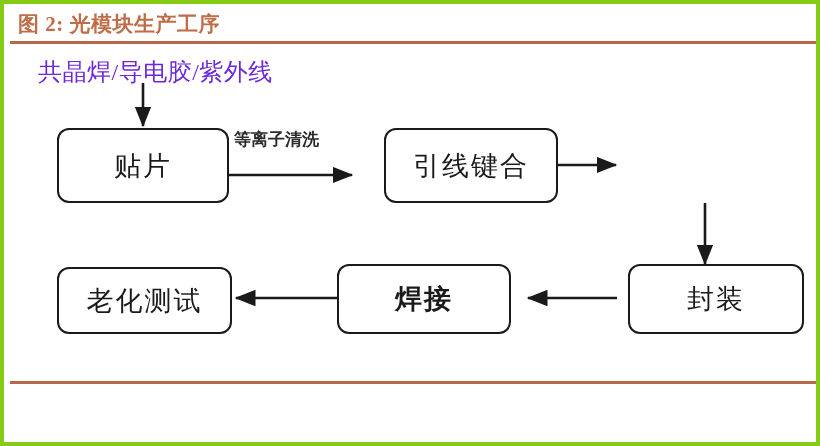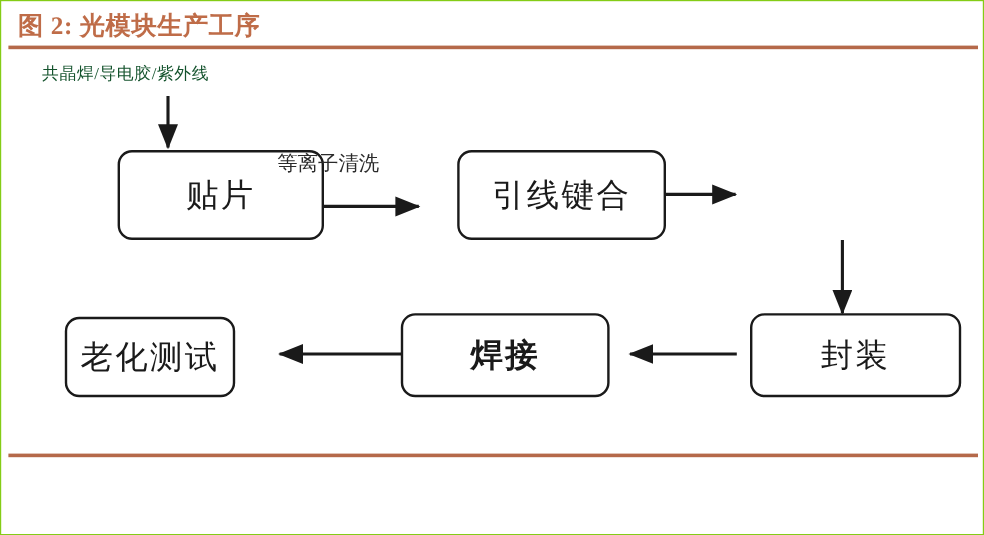--- a/index.html
+++ b/index.html
@@ -8,21 +8,21 @@
     background: #ffffff;
   }
   body {
     font-family: "Liberation Serif", "DejaVu Serif", serif;
   }
   #page {
     position: relative;
     width: 820px;
     height: 446px;
     background: #ffffff;
-    border: 1px solid #84cc16;
+    border: 4px solid #84cc16;
     box-sizing: border-box;
     overflow: hidden;
   }
 
   
   .fig-title {
     position: absolute;
     left: 14px;
     top: 6px;
     font-size: 21px;
@@ -91,25 +91,26 @@
     font-family: "Liberation Serif", "DejaVu Serif", serif;
     z-index: 2;
   }
   .edge-label {
     position: absolute;
     color: #2a2a2a;
     font-size: 17px;
     white-space: nowrap;
     font-family: "Liberation Serif", "DejaVu Serif", serif;
     z-index: 3;
+    font-weight: bold;
   }
   .input-label {
     position: absolute;
-    color: #14532d;
-    font-size: 14px;
+    color: #6d28d9;
+    font-size: 24px;
     white-space: nowrap;
     letter-spacing: 0.5px;
     font-family: "Liberation Serif", "DejaVu Serif", serif;
     z-index: 3;
   }
 </style>
 </head>
 <body>
 
 <div id="page">
@@ -136,38 +137,38 @@
 
       <line x1="613" y1="252" x2="524" y2="252" stroke="#1a1a1a" stroke-width="2.6" marker-end="url(#arrow)"></line>
 
       <line x1="348" y1="252" x2="232" y2="252" stroke="#1a1a1a" stroke-width="2.6" marker-end="url(#arrow)"></line>
     </svg>
 
     <div class="input-label" style="left:34px; top:10px;">共晶焊/导电胶/紫外线</div>
 
     <div class="edge-label" style="left:230px; top:82px;">等离子清洗</div>
 
-    <div class="node" style="left:53px; top:82px; width:172px; height:75px;margin-left:44px;">
+    <div class="node" style="left:53px; top:82px; width:172px; height:75px;">
       <span>贴片</span>
     </div>
 
     <div class="node" style="left:348px; top:82px; width:174px; height:75px;margin-left:32px;">
       <span>引线键合</span>
     </div>
 
 
     <div class="node" style="left:614px; top:218px; width:176px; height:70px;margin-left:10px;">
       <span>封装</span>
     </div>
 
     <div class="node" style="left:333px; top:218px; width:174px; height:70px;font-weight:bold;">
       <span>焊接</span>
     </div>
 
-    <div class="node" style="left:53px; top:221px; width:142px; height:67px;">
+    <div class="node" style="left:53px; top:221px; width:175px; height:67px;">
       <span>老化测试</span>
     </div>
 
   </div>
 
   <div class="rule-bottom"></div>
 
 </div>
 
 </body></html>

